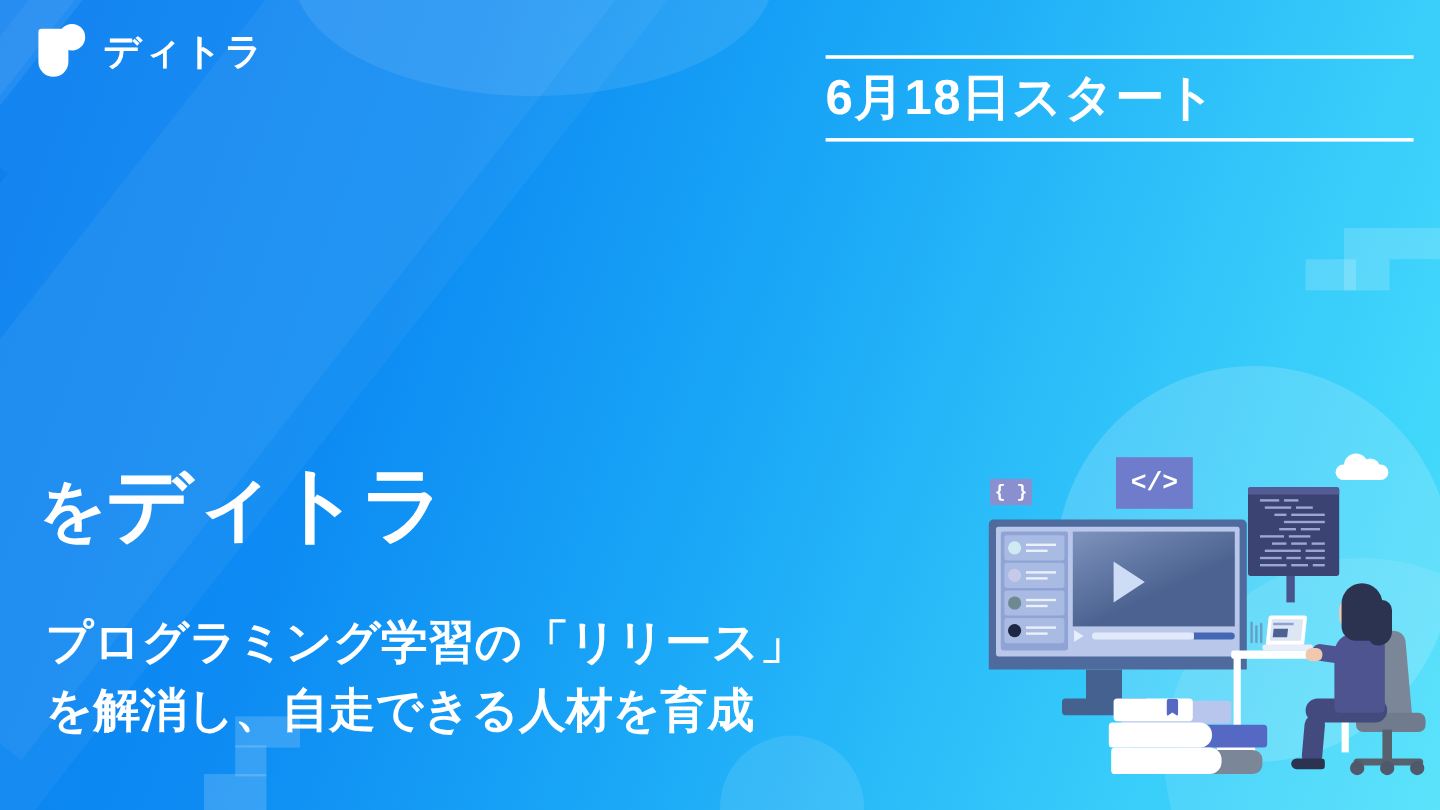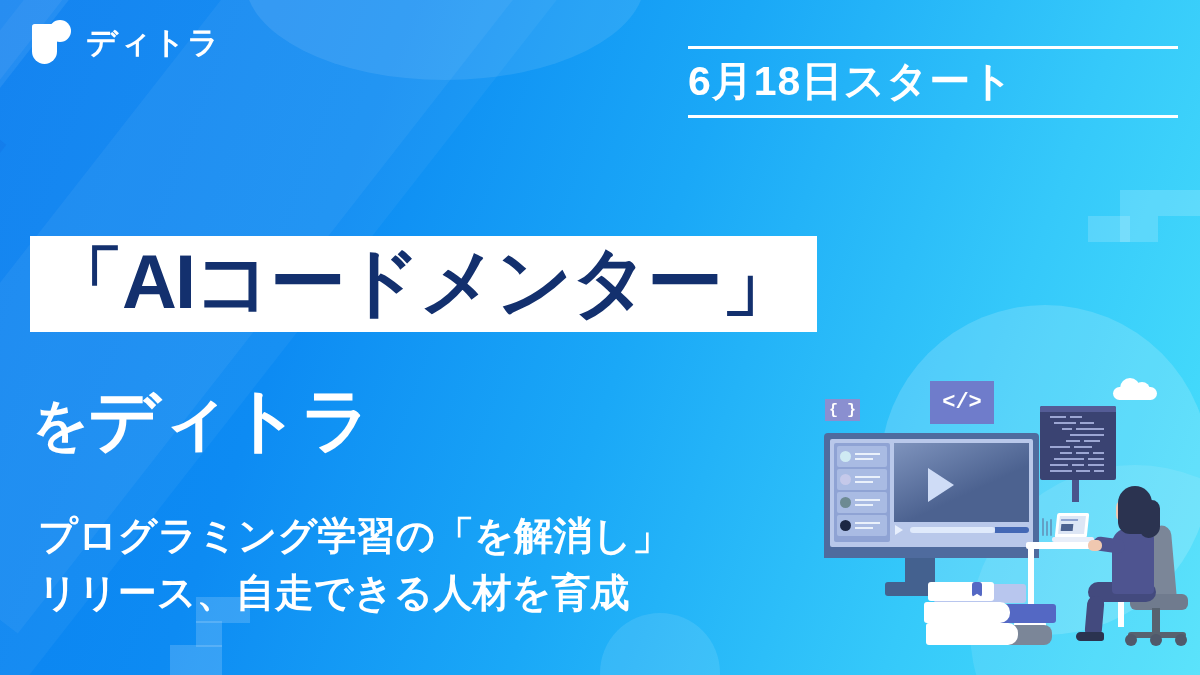--- a/index.html
+++ b/index.html
@@ -208,29 +208,26 @@
     <div class="logo-text">ディトラ</div>
   </div>
 
   <div class="date-box">
     <div class="date-rule"></div>
     <div class="date-text">6月18日スタート</div>
     <div class="date-rule"></div>
   </div>
 
 
-  <div class="h-box">
-    <div class="h-box-text">「AIコードメンター」</div>
-  </div>
 
   <div class="h-line3"><span class="sm">を</span><span>ディトラ</span></div>
 
   <div class="sub">
-    <div>プログラミング学習の「を解消し」</div>
-    <div>リリース、自走できる人材を育成</div>
+    <div>プログラミング学習の「リリース」</div>
+    <div>を解消し、自走できる人材を育成</div>
   </div>
 
   <div class="illus">
     <div class="illus-circle"></div>
 
     <div class="cloud">
       <div class="c1"></div>
         <div class="c2"></div>
         <div class="c3"></div>
     </div>

